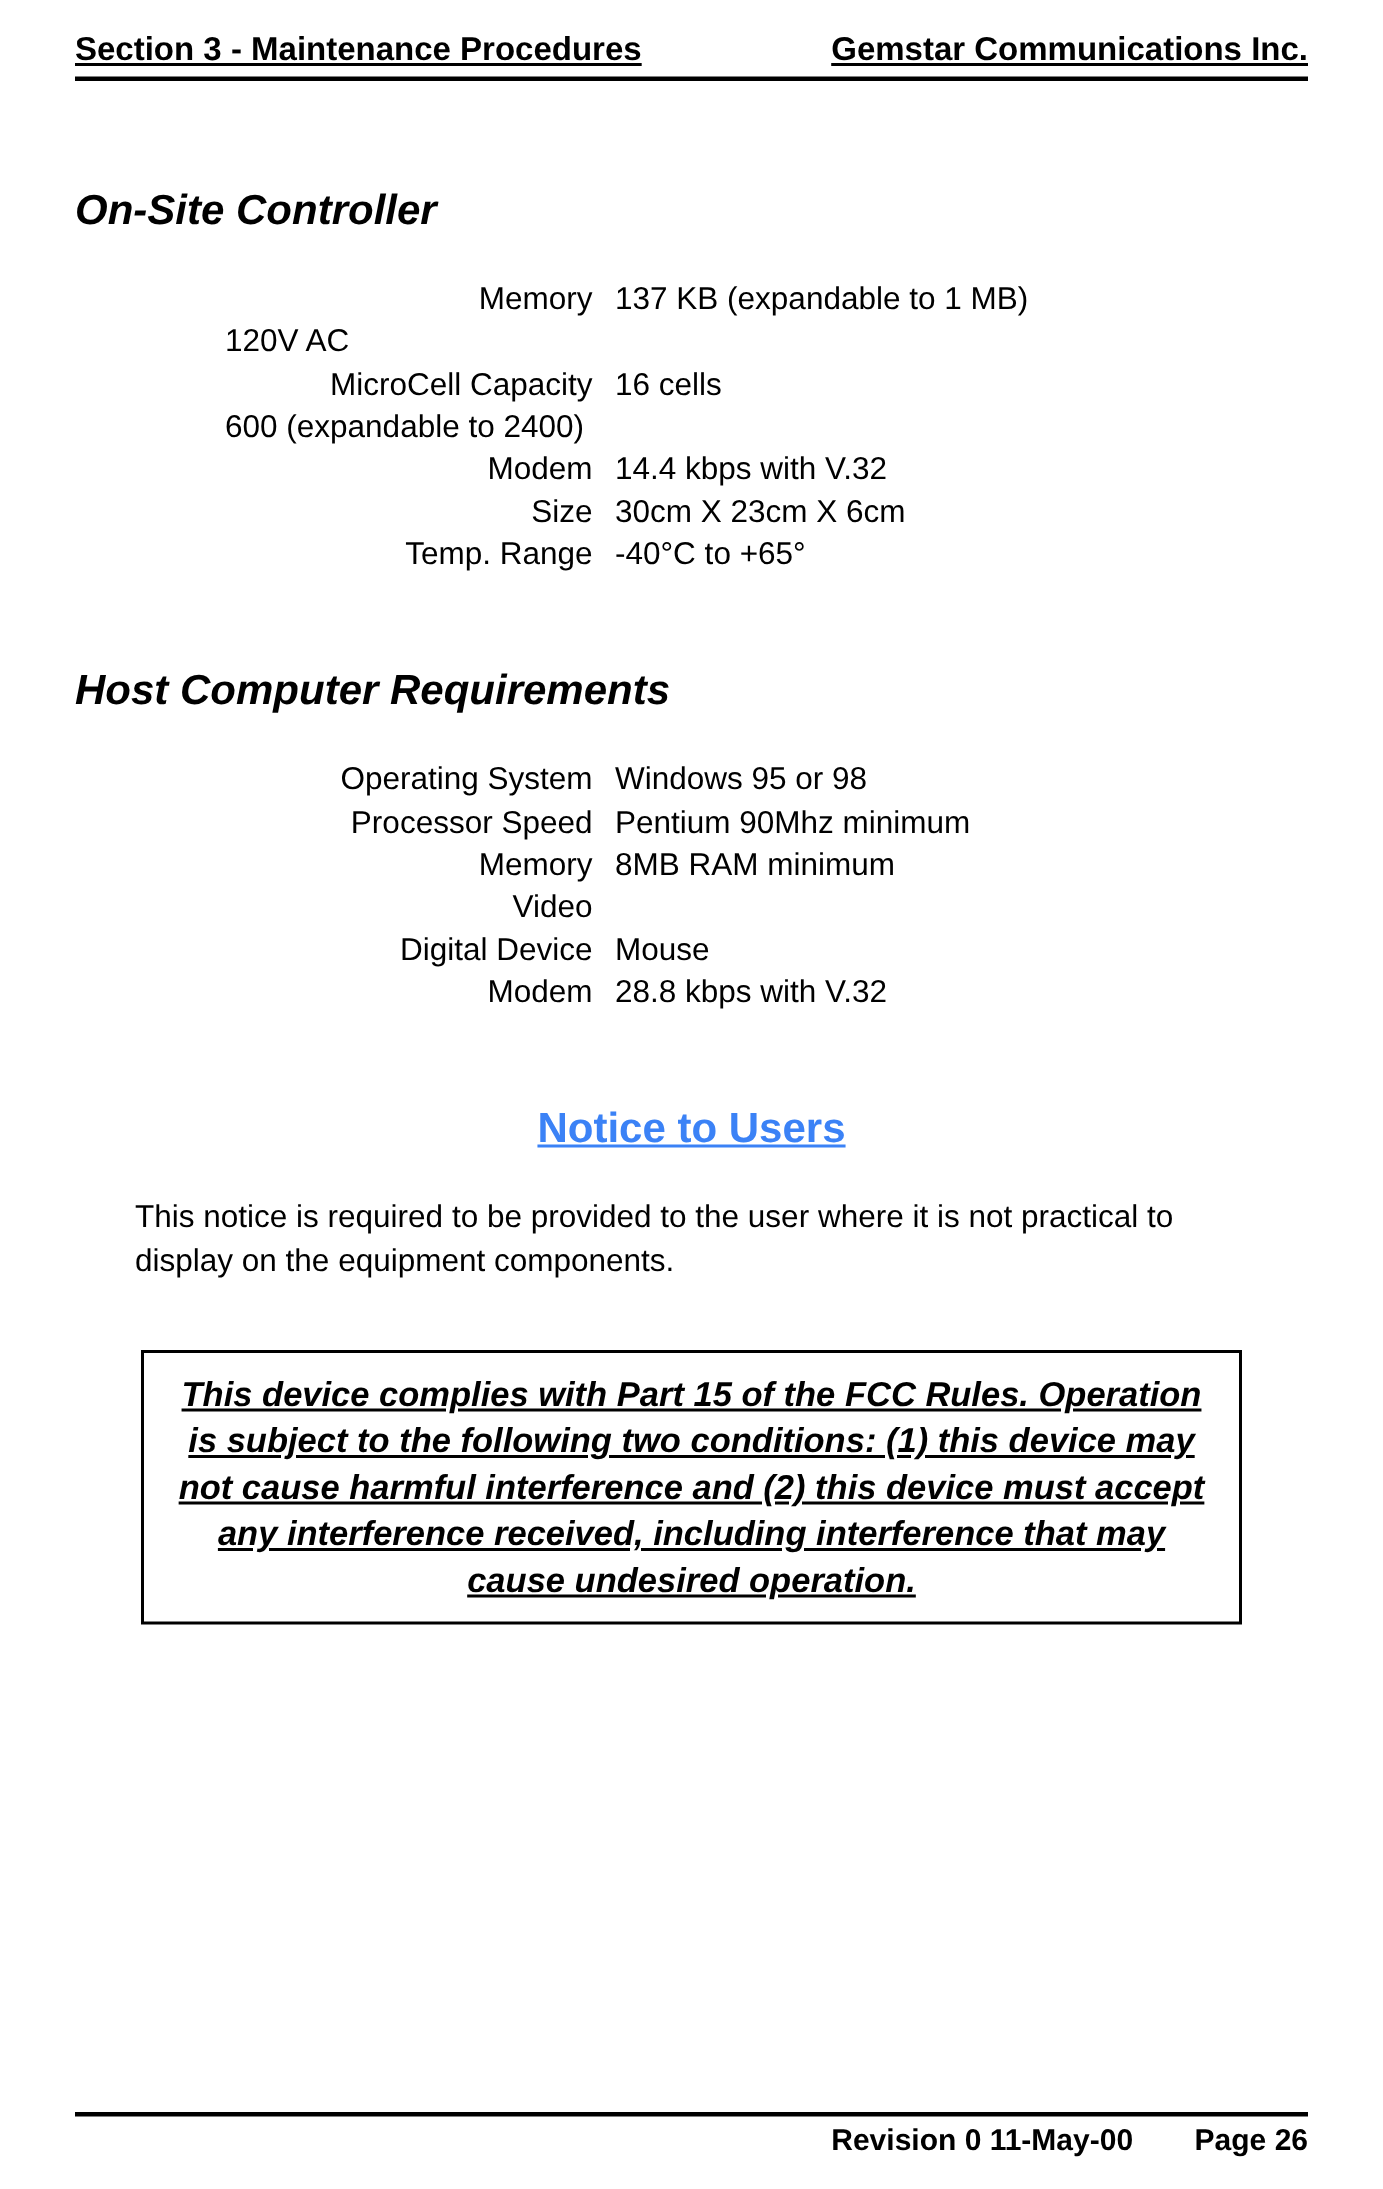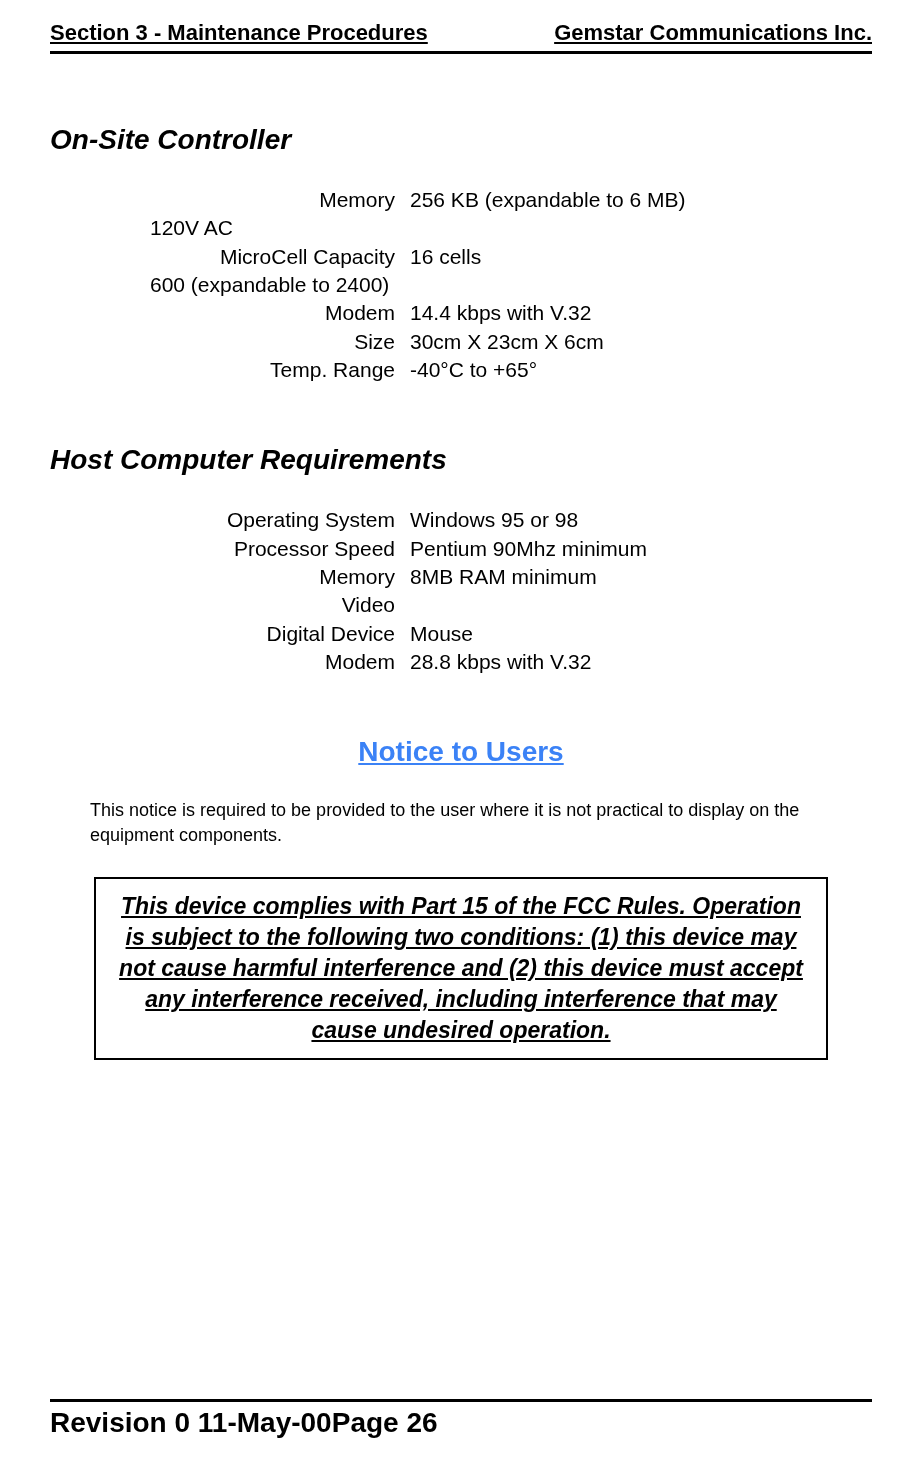--- a/index.html
+++ b/index.html
@@ -54,65 +54,66 @@
     .notice-heading {
       text-align: center;
       font-size: 28px;
       font-weight: bold;
       color: #3b82f6;
       text-decoration: underline;
       margin-top: 30px;
       margin-bottom: 30px;
     }
     .notice-intro {
-      font-size: 18px;
+      font-size: 21px;
       margin-left: 40px;
       margin-right: 20px;
       line-height: 1.35;
-      margin-bottom: 30px;
+      margin-bottom: 45px;
     }
     .notice-box {
       border: 2px solid #000;
       margin: 0 44px;
       padding: 12px 20px;
       text-align: center;
       font-size: 23px;
       font-weight: bold;
       font-style: italic;
       line-height: 1.35;
       text-decoration: underline;
     }
     .footer {
       position: absolute;
       bottom: 20px;
       left: 50px;
       right: 50px;
       display: flex;
-      justify-content: flex-start;
+      justify-content: flex-end;
       padding-top: 5px;
       border-top: 3px solid #000;
       font-weight: bold;
-      font-size: 28px;
+      font-size: 20px;
+      gap: 41px;
     }
   </style>
 </head>
 <body>
 
 <div class="header">
   <span>Section 3 - Maintenance Procedures</span>
   <span>Gemstar Communications Inc.</span>
 </div>
 
 <div class="content">
 
   <div class="section-heading">On-Site Controller</div>
   <div class="spec-table">
     <div class="spec-row">
       <span class="spec-label">Memory</span>
-      <span class="spec-value">256 KB (expandable to 6 MB)</span>
+      <span class="spec-value">137 KB (expandable to 1 MB)</span>
     </div>
     <div class="spec-row">
       <span class="spec-value">120V AC</span>
     </div>
     <div class="spec-row">
       <span class="spec-label">MicroCell Capacity</span>
       <span class="spec-value">16 cells</span>
     </div>
     <div class="spec-row">
       <span class="spec-value">600 (expandable to 2400)</span>

